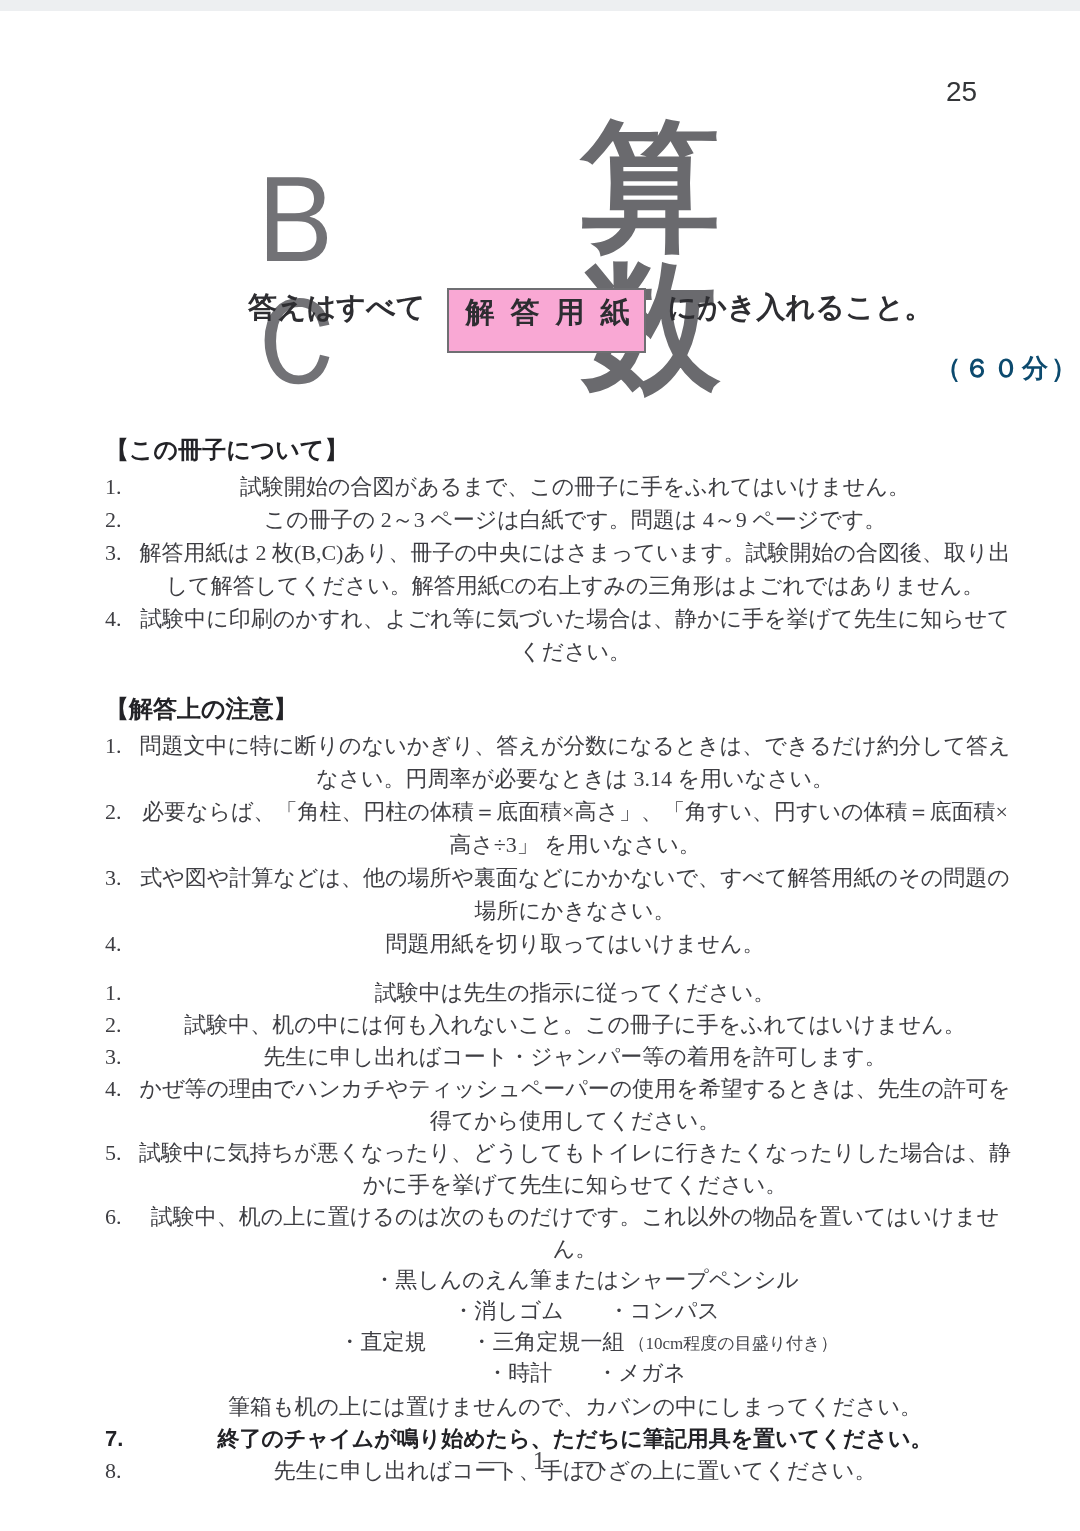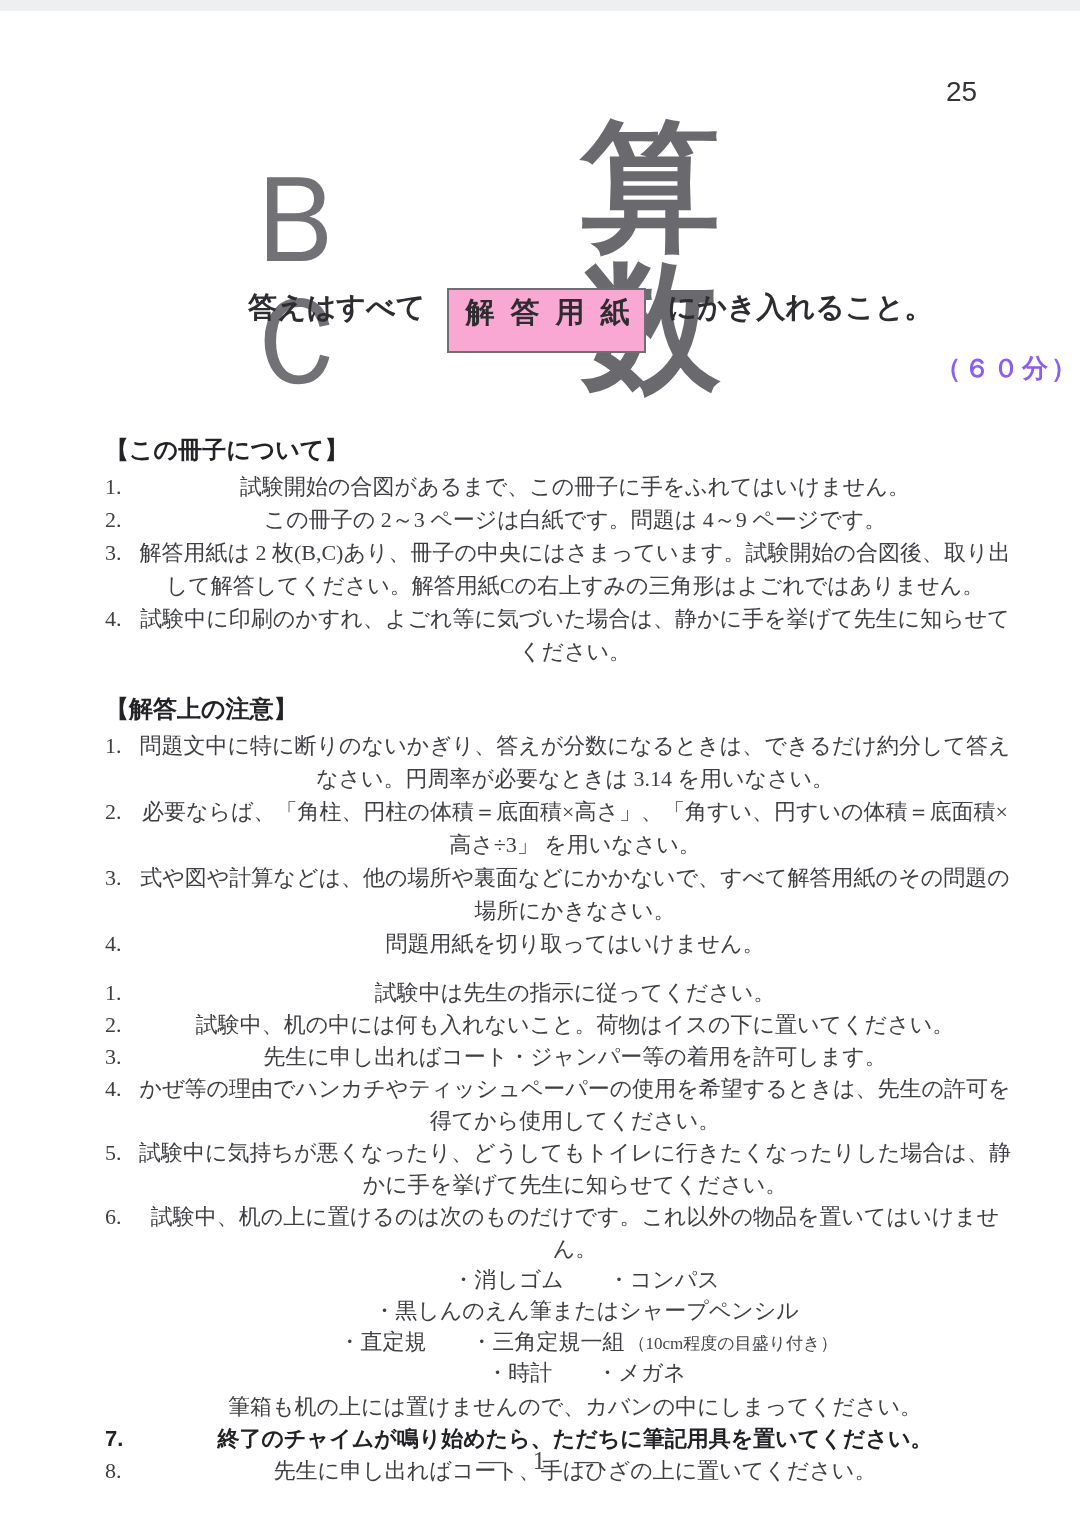--- a/index.html
+++ b/index.html
@@ -18,21 +18,21 @@
     font-family:"Liberation Sans","DejaVu Sans",sans-serif;
     font-size:122px;line-height:1;letter-spacing:26px;color:#727276;
     position:relative;top:4px;font-weight:500;
   }
   .t-subject{
     font-family:"Liberation Serif","DejaVu Serif",serif;font-weight:700;
     font-size:140px;line-height:1;letter-spacing:28px;color:#6a6a6e;margin-left:56px;
   }
   .t-duration{
     font-family:"Liberation Sans","DejaVu Sans",sans-serif;font-weight:700;
-    font-size:26px;color:#8b5cf6;letter-spacing:3px;margin-left:-34px;padding-bottom:12px;white-space:nowrap;
+    font-size:26px;color:#0c4a6e;letter-spacing:3px;margin-left:-34px;padding-bottom:12px;white-space:nowrap;
   }
   
   .subtitle{
     position:absolute;top:288px;left:248px;display:flex;align-items:flex-start;
     font-family:"Liberation Sans","DejaVu Sans",sans-serif;font-weight:700;
     font-size:29px;color:#2d2d31;white-space:nowrap;
   }
   .answer-box{
     border:2px solid #6f6f73;padding:3px 10px 18px 16px;margin:0 22px;letter-spacing:4px;
     background:#f9a8d4;
@@ -128,41 +128,41 @@
       </div>
     </section>
 
     <section class="sec sec3">
       <div class="item">
         <span class="num">1.</span>
         <span class="itxt">試験中は先生の指示に従ってください。</span>
       </div>
       <div class="item">
         <span class="num">2.</span>
-        <span class="itxt">試験中、机の中には何も入れないこと。荷物はイスの下に置いてください。</span>
+        <span class="itxt">試験中、机の中には何も入れないこと。この冊子に手をふれてはいけません。</span>
       </div>
       <div class="item">
         <span class="num">3.</span>
         <span class="itxt">先生に申し出ればコート・ジャンパー等の着用を許可します。</span>
       </div>
       <div class="item">
         <span class="num">4.</span>
         <span class="itxt">かぜ等の理由でハンカチやティッシュペーパーの使用を希望するときは、先生の許可を得てから使用してください。</span>
       </div>
       <div class="item">
         <span class="num">5.</span>
         <span class="itxt">試験中に気持ちが悪くなったり、どうしてもトイレに行きたくなったりした場合は、静かに手を挙げて先生に知らせてください。</span>
       </div>
       <div class="item">
         <span class="num">6.</span>
         <div class="itxt">
           <div>試験中、机の上に置けるのは次のものだけです。これ以外の物品を置いてはいけません。</div>
           <div class="tools">
+            <div class="tool-line"><span>・黒しんのえん筆またはシャープペンシル</span><span class="tool-note"></span></div>
             <div class="tool-line"><span>・消しゴム　　・コンパス</span><span class="tool-note"></span></div>
-            <div class="tool-line"><span>・黒しんのえん筆またはシャープペンシル</span><span class="tool-note"></span></div>
             <div class="tool-line"><span>・直定規　　・三角定規一組</span><span class="tool-note">（10cm程度の目盛り付き）</span></div>
             <div class="tool-line"><span>・時計　　・メガネ</span><span class="tool-note"></span></div>
           </div>
           <div class="pencilcase-note">筆箱も机の上には置けませんので、カバンの中にしまってください。</div>
         </div>
       </div>
       <div class="item bold">
         <span class="num">7.</span>
         <span class="itxt">終了のチャイムが鳴り始めたら、ただちに筆記用具を置いてください。</span>
       </div>

